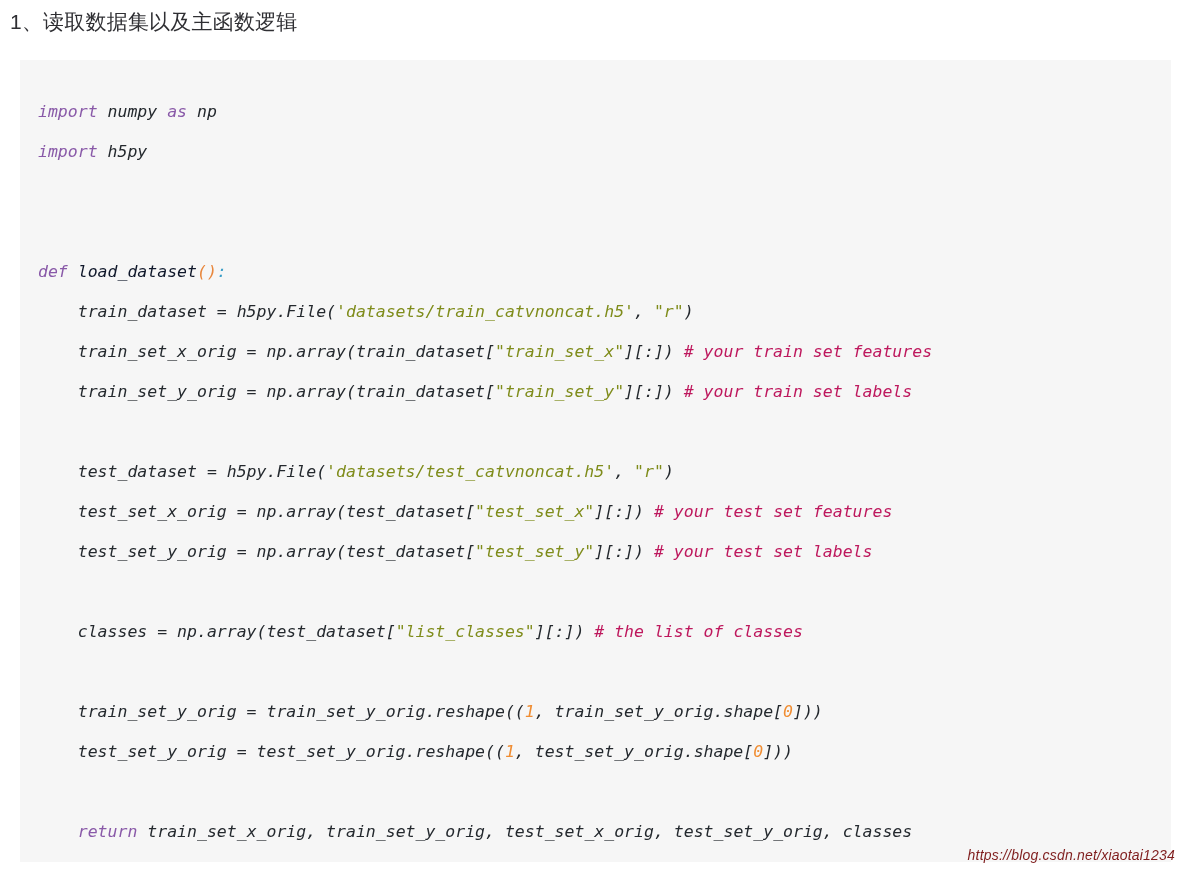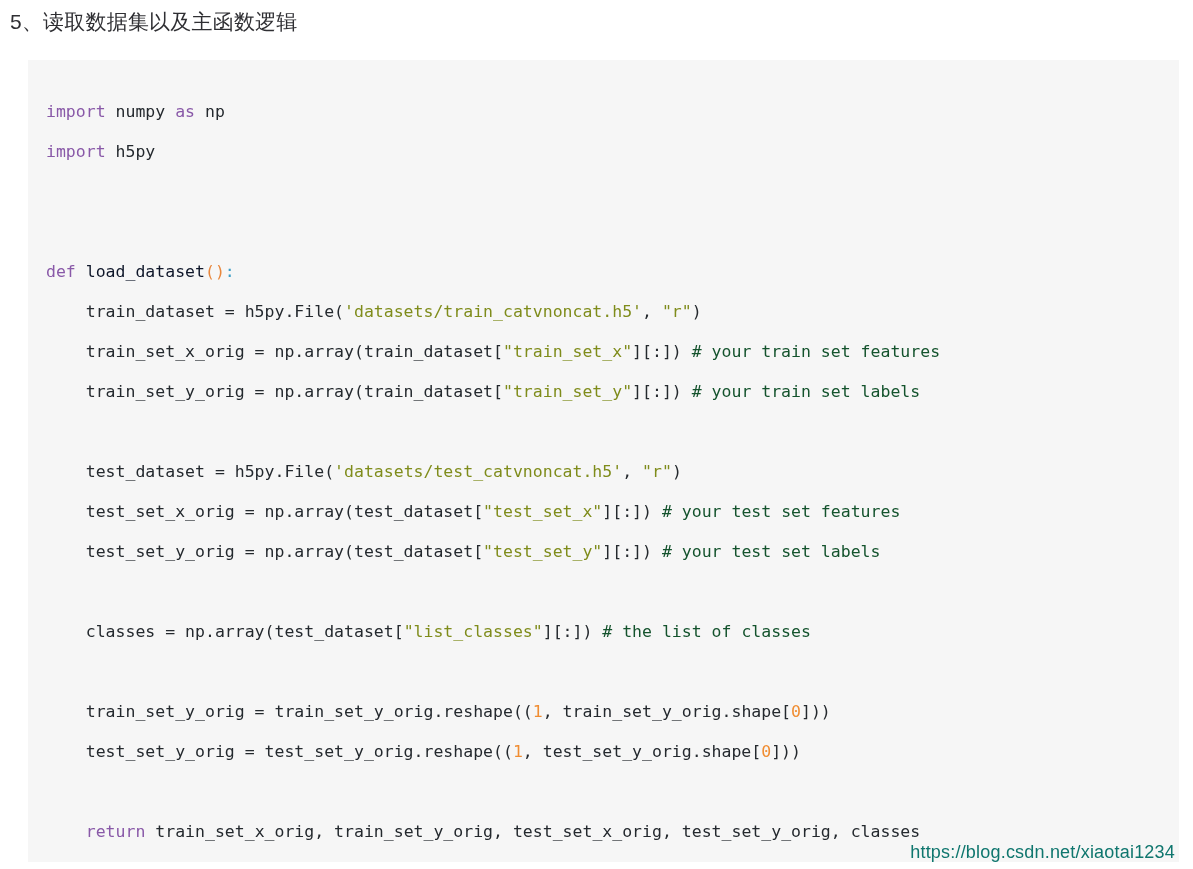--- a/index.html
+++ b/index.html
@@ -22,27 +22,28 @@
     font-size: 21px;
     line-height: 30px;
     color: #2f2f33;
     font-family: "Liberation Sans", sans-serif;
     letter-spacing: 0.2px;
     white-space: nowrap;
   }
 
   #code-block {
     position: absolute;
-    left: 28px;
+    left: 20px;
     top: 60px;
     width: 1151px;
     height: 802px;
     background: #f6f6f6;
     box-sizing: border-box;
     overflow: hidden;
+    font-style: italic;
   }
 
   #code-pre {
     margin: 0;
     padding: 32px 0 0 18px;
     font-family: "DejaVu Sans Mono", "Liberation Mono", monospace;
     font-size: 16.5px;
     line-height: 40px;
     color: #24292e;
     white-space: pre;
@@ -51,37 +52,38 @@
 
   .ln { display: block; height: 40px; }
 
   
   .kw   { color: #8959a8; }          
   .fn   { color: #0f172a; }          
   .punc { color: #e8873d; }
   .col  { color: #3b9ec7; }          
   .str  { color: #7f8c1b; text-align: center; }          
   .num  { color: #f08d32; }          
-  .cmt  { color: #14532d; }          
+  .cmt  { color: #be185d; }          
   .id   { color: #24292e; }
 
   #watermark {
     position: absolute;
     right: 18px;
     bottom: 6px;
     font-family: "Liberation Sans", sans-serif;
-    font-size: 18px;
-    color: #0f766e;
+    font-size: 14px;
+    color: #7f1d1d;
     letter-spacing: 0.2px;
     white-space: nowrap;
     user-select: none;
+    font-style: italic;
   }
 </style>
 </head>
 <body>
 
-<div id="page-title">5、读取数据集以及主函数逻辑</div>
+<div id="page-title">1、读取数据集以及主函数逻辑</div>
 
 <div id="code-block">
   <pre id="code-pre"><span class="ln"><span class="kw">import</span><span class="id"> numpy </span><span class="kw">as</span><span class="id"> np</span></span><span class="ln"><span class="kw">import</span><span class="id"> h5py</span></span><span class="ln"> </span><span class="ln"> </span><span class="ln"><span class="kw">def</span><span class="id"> </span><span class="fn">load_dataset</span><span class="punc">()</span><span class="col">:</span></span><span class="ln"><span class="id">    train_dataset = h5py.File(</span><span class="str">'datasets/train_catvnoncat.h5'</span><span class="id">, </span><span class="str">"r"</span><span class="id">)</span></span><span class="ln"><span class="id">    train_set_x_orig = np.array(train_dataset[</span><span class="str">"train_set_x"</span><span class="id">][:]) </span><span class="cmt"># your train set features</span></span><span class="ln"><span class="id">    train_set_y_orig = np.array(train_dataset[</span><span class="str">"train_set_y"</span><span class="id">][:]) </span><span class="cmt"># your train set labels</span></span><span class="ln"> </span><span class="ln"><span class="id">    test_dataset = h5py.File(</span><span class="str">'datasets/test_catvnoncat.h5'</span><span class="id">, </span><span class="str">"r"</span><span class="id">)</span></span><span class="ln"><span class="id">    test_set_x_orig = np.array(test_dataset[</span><span class="str">"test_set_x"</span><span class="id">][:]) </span><span class="cmt"># your test set features</span></span><span class="ln"><span class="id">    test_set_y_orig = np.array(test_dataset[</span><span class="str">"test_set_y"</span><span class="id">][:]) </span><span class="cmt"># your test set labels</span></span><span class="ln"> </span><span class="ln"><span class="id">    classes = np.array(test_dataset[</span><span class="str">"list_classes"</span><span class="id">][:]) </span><span class="cmt"># the list of classes</span></span><span class="ln"> </span><span class="ln"><span class="id">    train_set_y_orig = train_set_y_orig.reshape((</span><span class="num">1</span><span class="id">, train_set_y_orig.shape[</span><span class="num">0</span><span class="id">]))</span></span><span class="ln"><span class="id">    test_set_y_orig = test_set_y_orig.reshape((</span><span class="num">1</span><span class="id">, test_set_y_orig.shape[</span><span class="num">0</span><span class="id">]))</span></span><span class="ln"> </span><span class="ln"><span class="id">    </span><span class="kw">return</span><span class="id"> train_set_x_orig, train_set_y_orig, test_set_x_orig, test_set_y_orig, classes</span></span></pre>
 </div>
 
 <div id="watermark">https://blog.csdn.net/xiaotai1234</div>
 
 </body></html>

